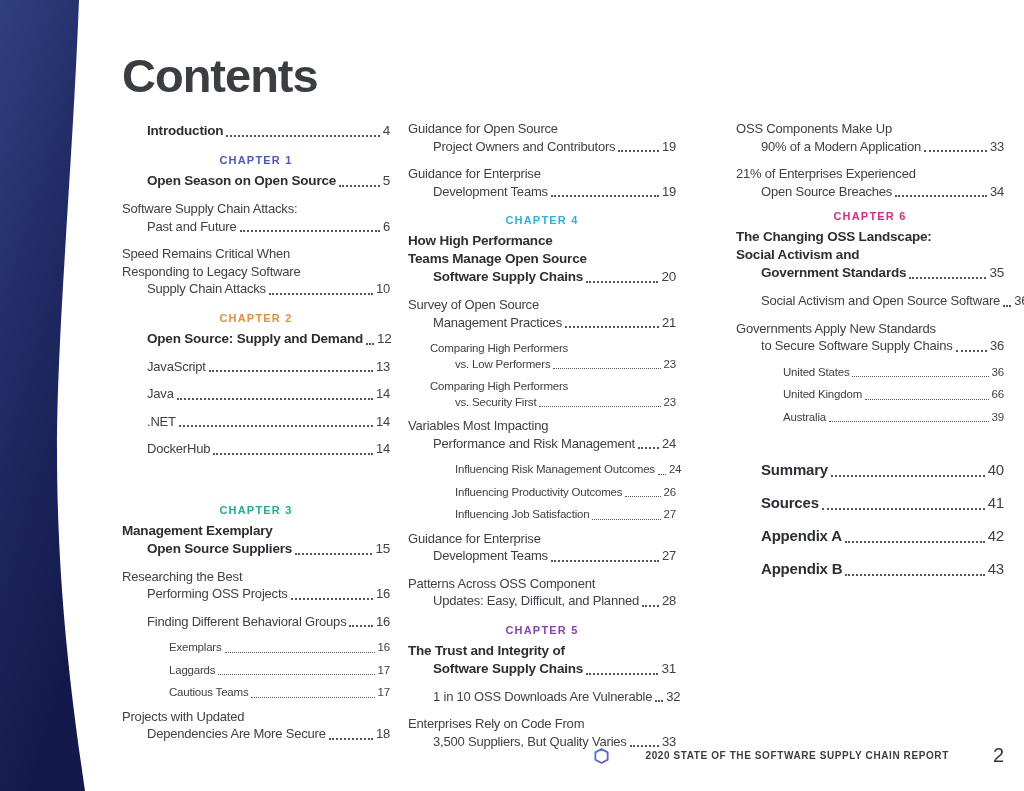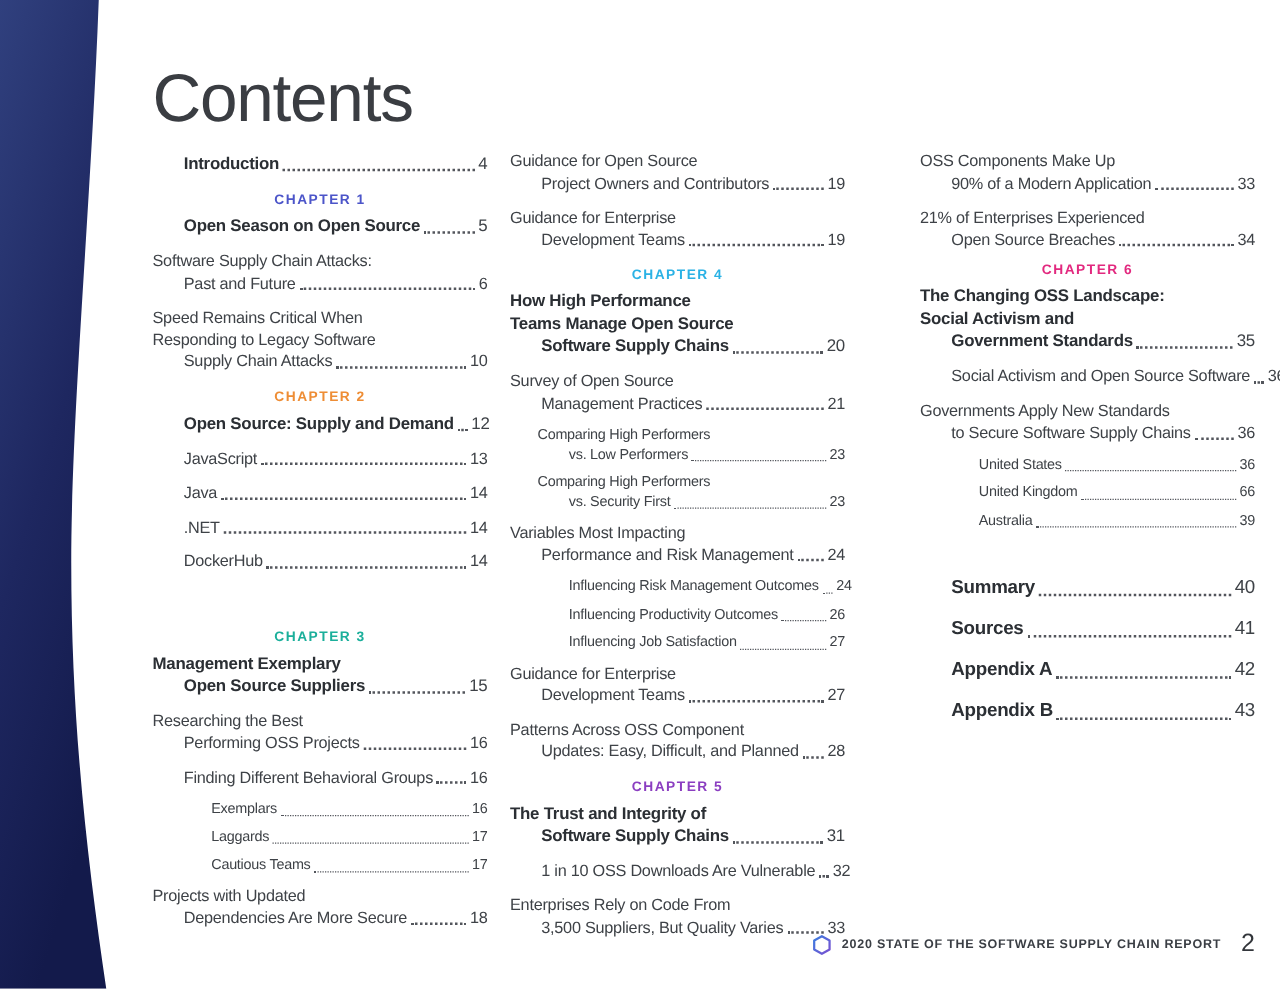--- a/index.html
+++ b/index.html
@@ -8,21 +8,21 @@
     background:#ffffff;
     font-family:"Liberation Sans", sans-serif;
     color:#3e4247;
   }
   
   .side-graphic { position:absolute; left:0; top:0; width:100px; height:791px; }
 
   
   .toc-title {
     position:absolute; left:122px; top:52px;
-    font-size:54px; font-weight:400; color:#3a3d42;
+    font-size:47px; font-weight:700; color:#3a3d42;
     letter-spacing:-1px; line-height:1; margin:0;text-align:center;
   }
 
   
   .col { position:absolute; width:268px; }
   .col-1 { left:122px; top:122px; }
   .col-2 { left:408px; top:120px; }
   .col-3 { left:736px; top:120px; }
 
   .chapter {
@@ -38,21 +38,21 @@
   .lrow .txt { white-space:nowrap;padding-left:25px; }
   .dots { flex:1; min-width:8px; border-bottom:2px dotted #53565c; margin:0 3px 3px 3px; }
   .entry.sub .dots { border-bottom-width:1.5px; margin-bottom:3px; }
   .pg { white-space:nowrap; }
   .entry.bold .pg, .entry.bigbold .pg { font-weight:400; color:#3e4247; }
   .gap { height:28px; }
 
   
   .footer {
     position:absolute; top:744px; right:20px;
-    display:flex; align-items:center;
+    display:flex; align-items:center;gap:28px;
   }
   .footer-logo { width:15px; height:16px; margin-right:8px; }
   .footer-text {
     font-size:10px; font-weight:700; letter-spacing:0.6px; color:#3a3e44;
     white-space:nowrap;
   }
   .footer-page { font-size:20px; font-weight:400; color:#33363b; margin-left:16px; }
 </style>
 </head>
 <body>

